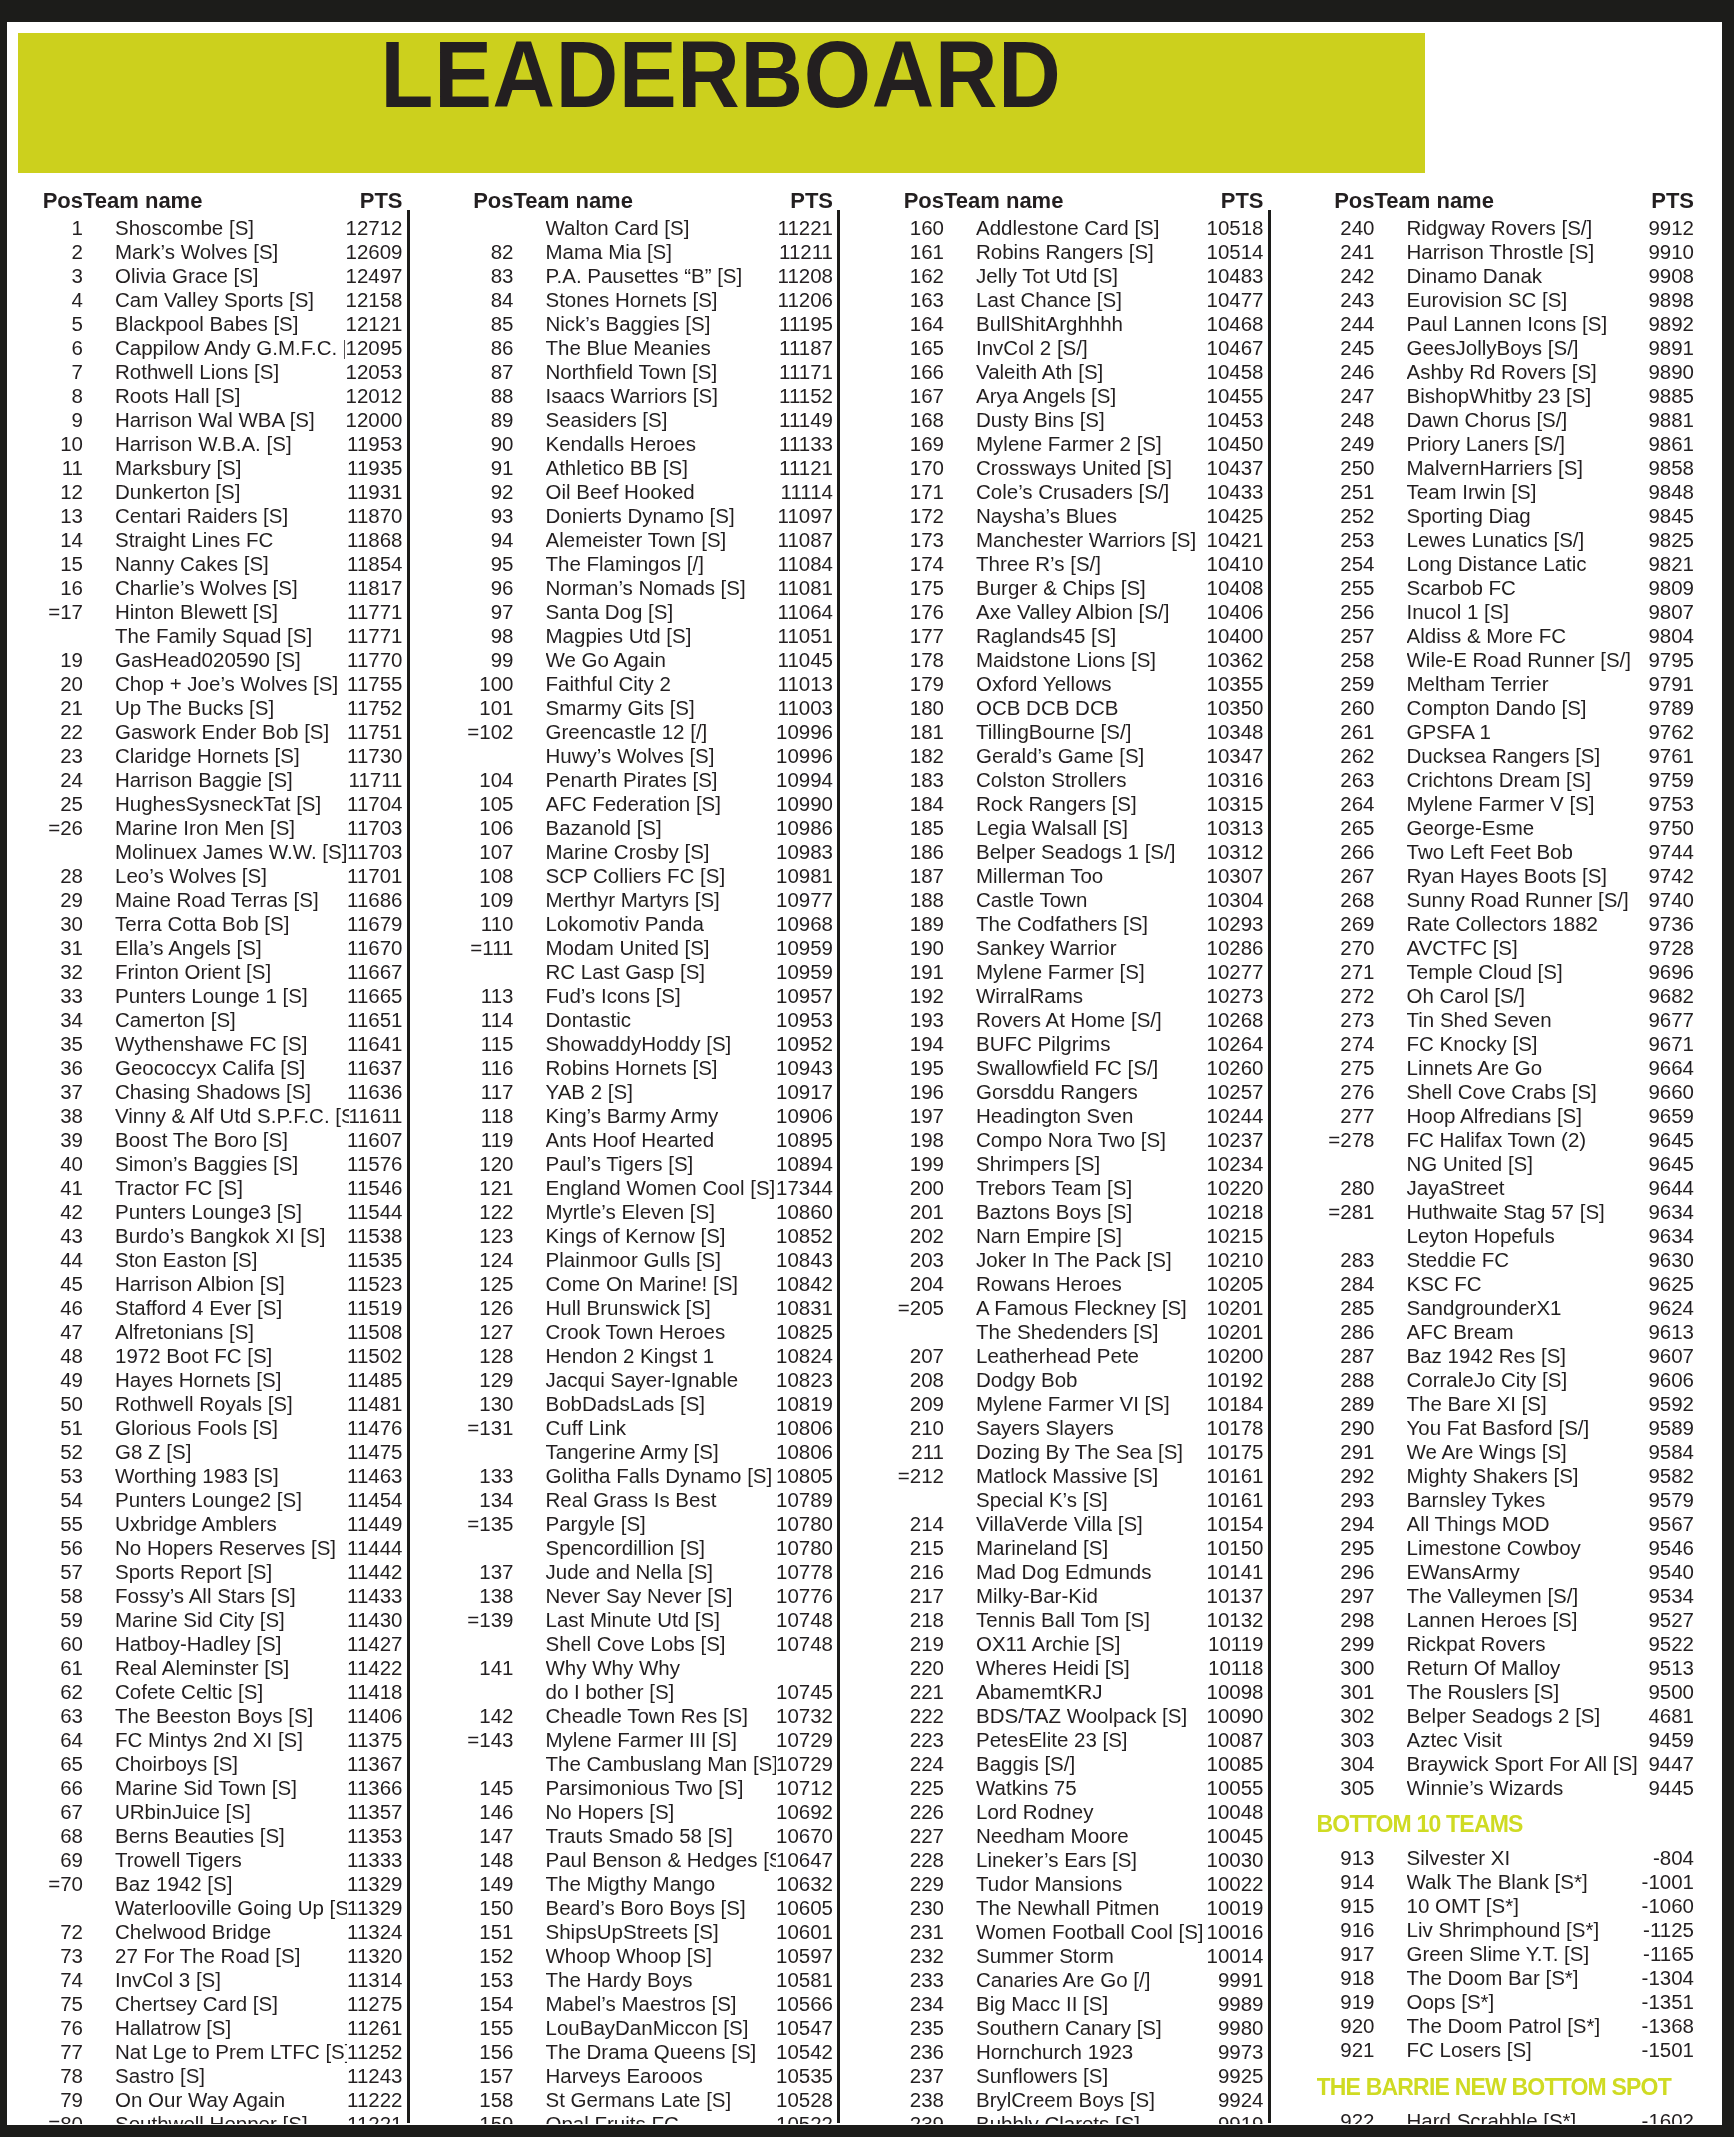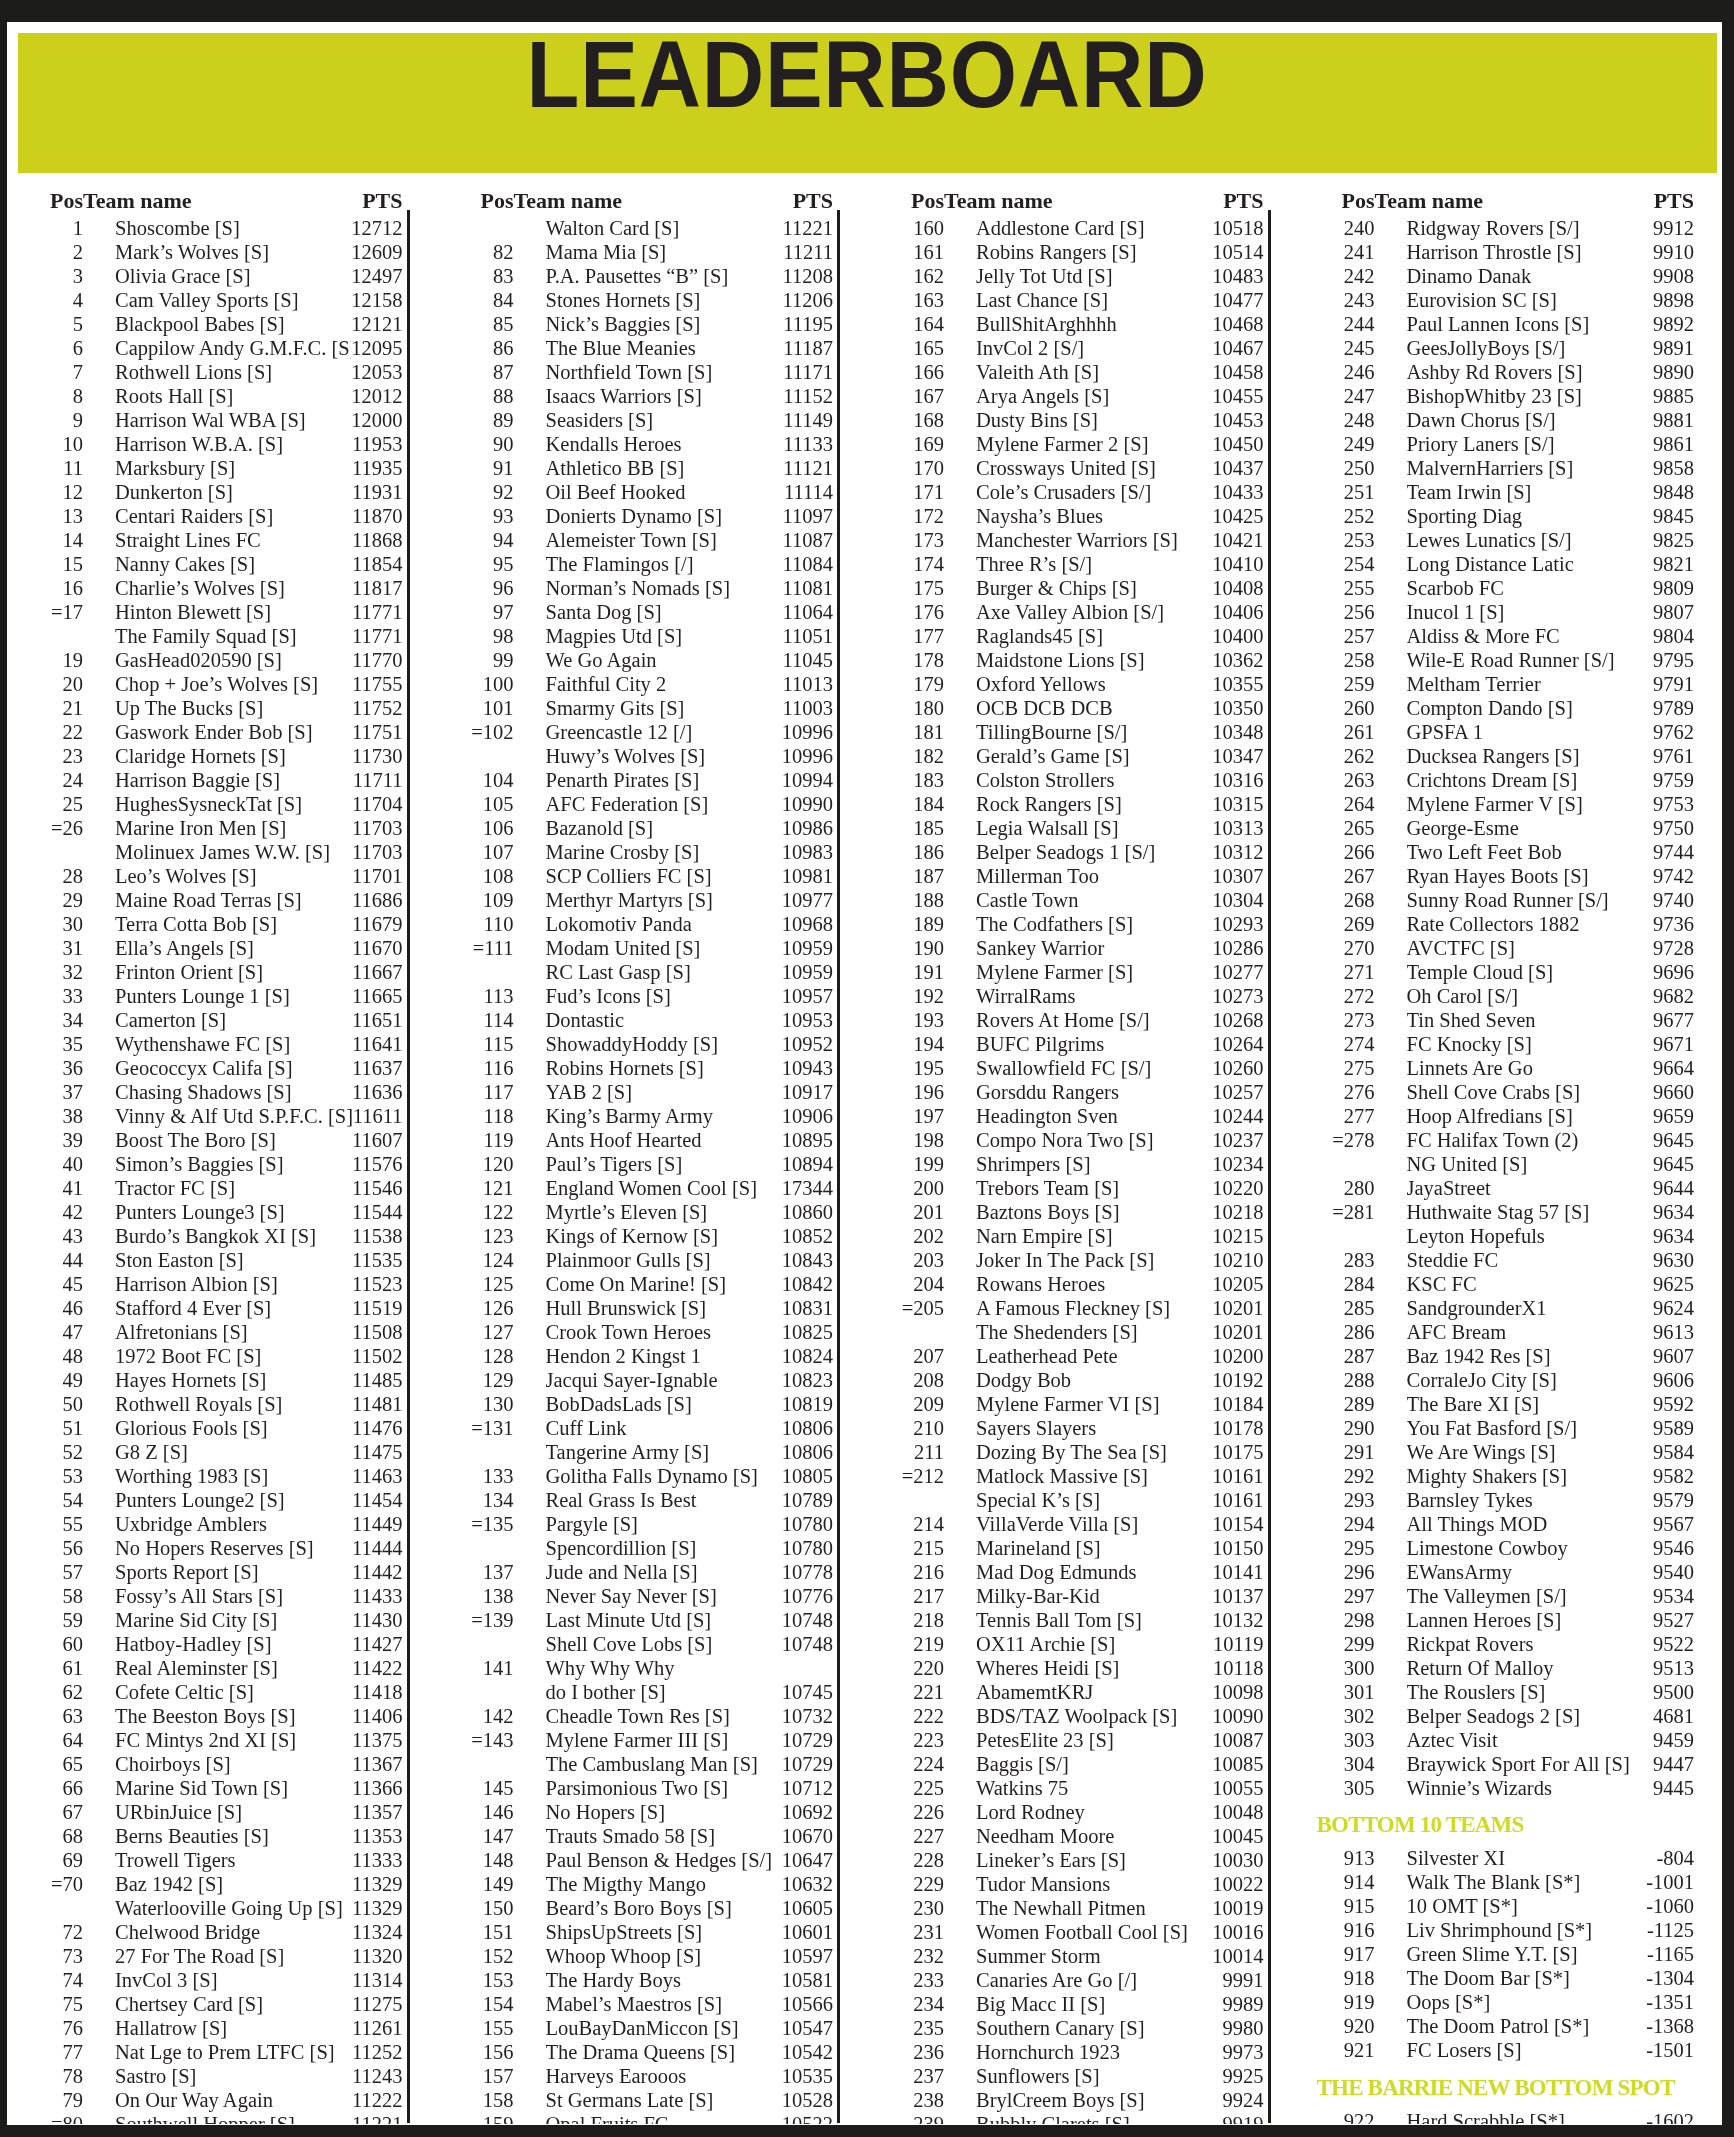--- a/index.html
+++ b/index.html
@@ -17,21 +17,21 @@
     color:var(--ink);
     overflow:hidden;
   }
   .frame{position:absolute;background:var(--frame);}
   .frame-top{left:0;top:0;width:1734px;height:22px;}
   .frame-bottom{left:0;top:2125px;width:1734px;height:12.5px;}
   .frame-left{left:0;top:0;width:6.7px;height:2137px;}
   .frame-right{left:1722px;top:0;width:12.5px;height:2137px;}
 
   .banner{
-    position:absolute;left:17.5px;top:33px;width:1699px;height:140px;
+    position:absolute;left:17.5px;top:33px;width:1407px;height:140px;
     background:var(--accent);
     display:flex;flex-direction:column;align-items:center;justify-content:space-between;
     text-align:center;
   }
   .title{
     font-weight:bold;
     font-size:94px;
     line-height:83px;
     letter-spacing:0.8px;
     transform:scaleX(0.92);
@@ -44,21 +44,20 @@
     font-weight:normal;
     letter-spacing:0.4px;
     white-space:nowrap;
   }
 
   .cols{
     position:absolute;left:25px;top:190px;width:1691px;height:1934px;
     display:grid;
     grid-template-columns:repeat(4,1fr);
     column-gap:31px;
-    font-family:Liberation Serif, serif;
   }
   .vline{position:absolute;top:210px;height:1913px;width:3.3px;background:var(--frame);}
   .vline1{left:407px;}
   .vline2{left:837px;}
   .vline3{left:1268px;}
 
   .col{padding-right:22px;overflow:hidden;}
   .col-header{display:flex;height:26px;line-height:22.5px;font-weight:bold;font-size:22px;white-space:nowrap;}
   .col-header .pos{width:58px;text-align:right;flex-shrink:0;}
   .col-header .team{flex:1;}

